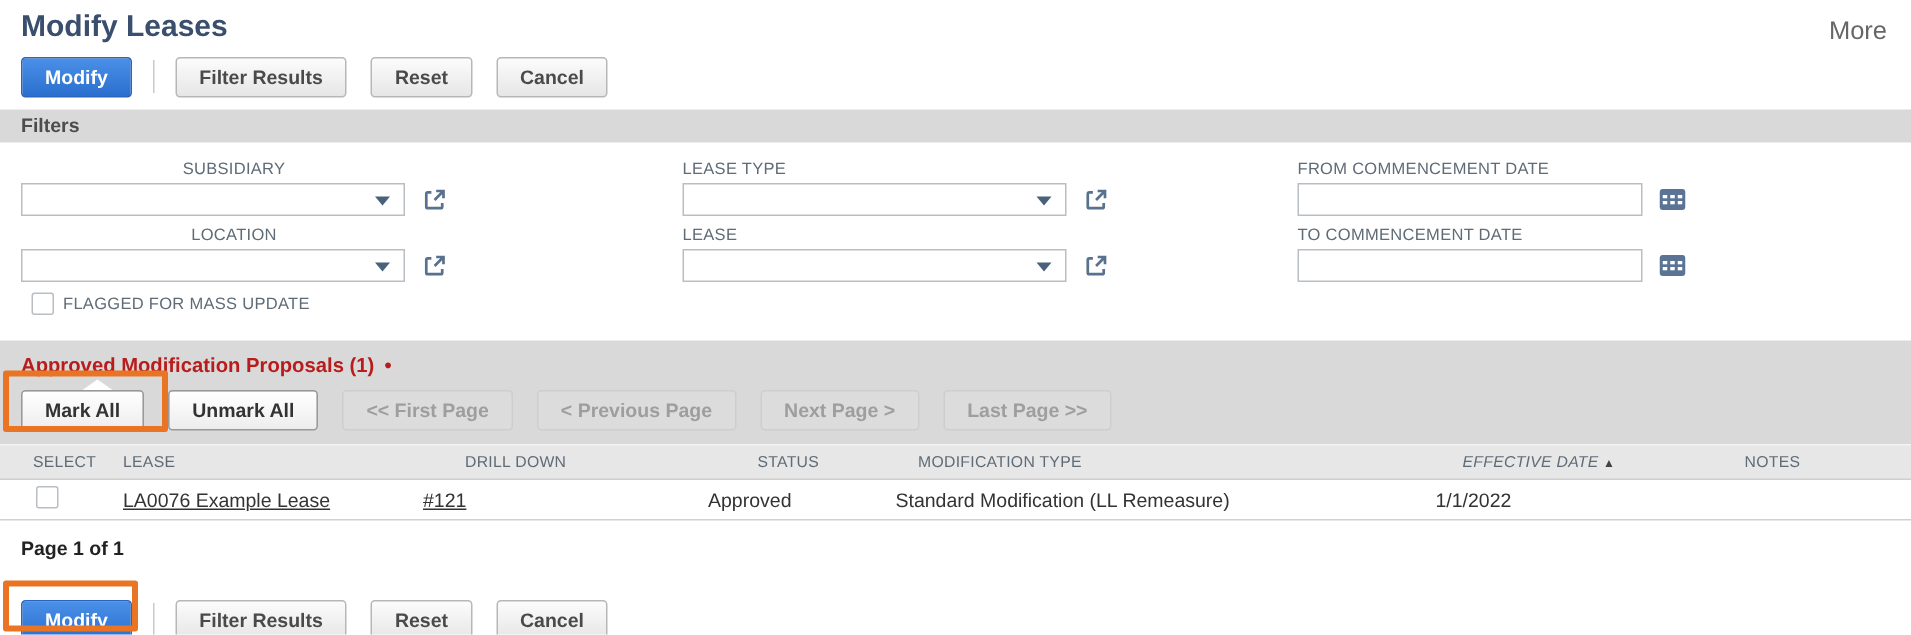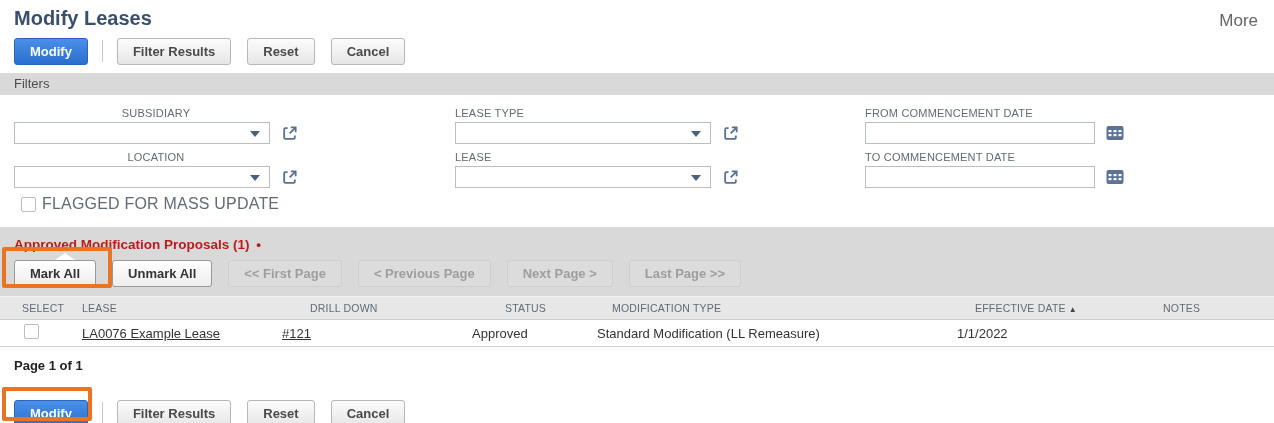--- a/index.html
+++ b/index.html
@@ -16,39 +16,39 @@
   .toolbar { display:flex; align-items:center; padding-left:14px; margin-top:7px; height:28px; }
   .btn { font-family:inherit; font-size:13px; font-weight:600; border-radius:3px;
          padding:5px 15px; cursor:pointer; line-height:15px; }
   .btn-primary { background:linear-gradient(#4a90e8,#2a6fce); border:1px solid #2a65bd; color:#fff; }
   .btn-secondary { background:linear-gradient(#fcfcfc,#e6e6e6); border:1px solid #b7b7b7; color:#4a4a4a; margin-right:16px; }
   .btn-secondary:last-child { margin-right:0; }
   .vdivider { width:1px; height:22px; background:#c9c9c9; margin:0 14px; }
 
   
   .filters-bar { margin-top:8px; height:22px; line-height:22px; background:#d9d9d9;
-    font-size:13px; font-weight:normal; color:#4c4c4c; padding-left:14px; }
+    font-size:13px; font-weight:bold; color:#4c4c4c; padding-left:14px; }
   .filters-body { position:relative; height:132px; }
   .ffield { position:absolute; }
   .f-c1 { left:14px;text-align:center; }  .f-c2 { left:455px; }  .f-c3 { left:865px; }
   .f-r1 { top:12px; }   .f-r2 { top:56px; }
   .flabel { font-size:11px; color:#5f6b76; letter-spacing:.2px; margin-bottom:3px; }
   .fieldrow { display:flex; align-items:center; gap:11px; }
   .nsselect { position:relative; width:256px; height:22px; border:1px solid #b9bec4;
     background:#fff; cursor:pointer; }
   .nsselect .arrow { position:absolute; right:9px; top:8px; width:0; height:0;
     border-left:5px solid transparent; border-right:5px solid transparent;
     border-top:6px solid #4a617c; }
   .nsinput { width:230px; height:22px; border:1px solid #b9bec4; background:#fff;
     font-family:inherit; font-size:13px; padding:0 6px; }
   .icon-btn { display:inline-flex; cursor:pointer; }
   .checkrow { position:absolute; left:21px; top:100px; display:flex; align-items:center; gap:6px; }
   input[type=checkbox] { width:15px; height:15px; accent-color:#fff; border:1px solid #b9bec4;
     appearance:none; background:#fff; border-radius:2px; cursor:pointer; }
-  .checklabel { font-size:16px; color:#5f6b76; letter-spacing:.2px; }
+  .checklabel { font-size:11px; color:#5f6b76; letter-spacing:.2px; }
 
   
   .sublist { position:relative; background:#d9d9d9; height:69px; }
   .tab-row { padding:8px 0 0 14px; }
   .tab-label { font-size:13.5px; font-weight:bold; color:#b91c1c; }
   .tab-label .accesskey { text-decoration:underline; }
   .tab-label .bullet { margin-left:3px; }
   .tab-pointer { position:absolute; left:55px; top:26px; width:0; height:0;
     border-left:10px solid transparent; border-right:10px solid transparent;
     border-bottom:7px solid #fff; }
@@ -63,21 +63,21 @@
   .trow { display:grid; grid-template-columns:70px 200px 190px 125px 360px 180px 1fr; align-items:center; }
   .thead { background:#e7e7e7; height:24px; border-top:1px solid #f3f3f3;
     border-bottom:1px solid #cfcfcf; }
   .thead .cell { font-size:10.5px; color:#5f6b76; letter-spacing:.2px; padding-left:12px; }
   .tbody-row { background:#fff; height:26px; font-size:13px; }
   .tbody-row .cell { padding-left:12px; }
   .h-select { padding-left:22px !important; }
   .h-drill  { padding-left:40px !important; }
   .h-status { padding-left:45px !important; }
   .h-mod    { padding-left:27px !important; }
-  .h-date   { padding-left:30px !important; }
+  .h-date   { padding-left:30px !important;font-style:italic; }
   .h-notes  { padding-left:38px !important; }
   .c-select { padding-left:24px !important; }
   .sort-arrow { font-size:8px; color:#444; margin-left:3px; }
   .rowlink { color:#333; text-decoration:underline; cursor:pointer; }
 
   .page-info { font-size:13px; font-weight:bold; color:#222; margin:11px 0 0 14px; }
   .toolbar.bottom { margin-top:26px; }
 
   
   .annotation { position:absolute; border:4px solid #e87424; border-radius:2px;

